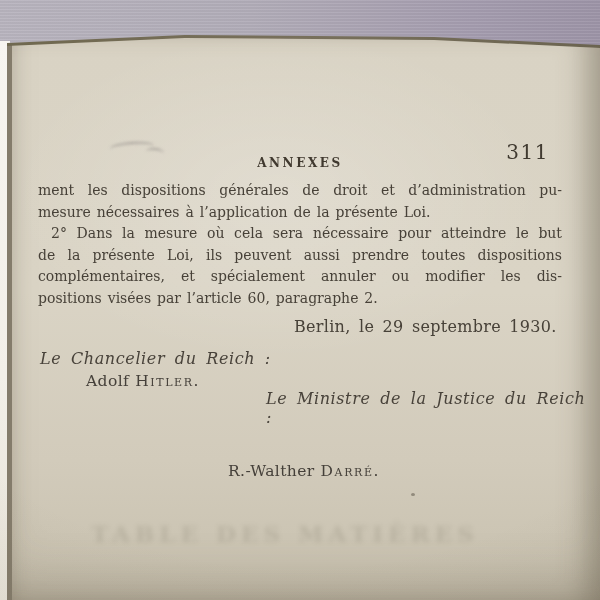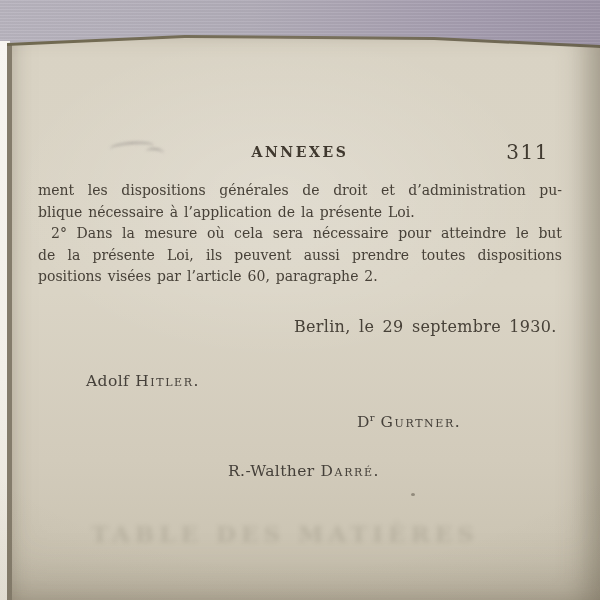--- a/index.html
+++ b/index.html
@@ -32,22 +32,22 @@
     clip-path:polygon(0 8px,30% 0,72% 2px,100% 10px,100% 100%,0 100%);
     box-shadow:
       inset -26px 0 30px -14px rgba(96,86,68,0.45),
       inset 0 -40px 50px -25px rgba(96,86,68,0.28),
       inset 10px 0 16px -8px rgba(110,100,80,0.25);
   }
   .content{
     position:absolute;inset:0;color:#474138;
   }
   .header-title{
-    position:absolute;left:0;right:0;top:144px;text-align:center;
-    font-size:14px;font-weight:bold;letter-spacing:2.6px;color:#40392f;
+    position:absolute;left:0;right:0;top:156px;text-align:center;
+    font-size:12px;font-weight:bold;letter-spacing:2.6px;color:#40392f;
   }
   .page-number{
     position:absolute;right:51px;top:140px;font-size:20px;letter-spacing:1.5px;color:#403a30;
   }
   .smudge{
     position:absolute;left:110px;top:142px;width:44px;height:9px;
     border-top:2px solid rgba(125,120,118,0.55);border-radius:60%;
     filter:blur(1.6px);transform:rotate(-4deg);
   }
   .smudge2{
@@ -107,35 +107,35 @@
 
     <div class="smudge"></div>
     <div class="smudge2"></div>
     <div class="speck"></div>
 
     <div class="header-title">ANNEXES</div>
     <div class="page-number">311</div>
 
     <div class="bodytext">
       <div class="line j">ment les dispositions générales de droit et d’administration pu-</div>
-      <div class="line">blique nécessaire à l’application de la présente Loi.</div>
+      <div class="line">mesure nécessaires à l’application de la présente Loi.</div>
       <div class="line j indent">2° Dans la mesure où cela sera nécessaire pour atteindre le but</div>
       <div class="line j">de la présente Loi, ils peuvent aussi prendre toutes dispositions</div>
+      <div class="line j">complémentaires, et spécialement annuler ou modifier les dis-</div>
       <div class="line">positions visées par l’article 60, paragraphe 2.</div>
     </div>
 
     <div class="dateline">Berlin, le 29 septembre 1930.</div>
 
+    <div class="sig-title sig1-title">Le Chancelier du Reich :</div>
     <div class="sig-name sig1-name">
       <span>Adolf</span><span class="sc">Hitler.</span>
     </div>
 
-    <div class="sig-name sig2-name">
-      <span>D</span><span class="sup">r</span><span class="sc">Gurtner.</span>
-    </div>
+    <div class="sig-title sig2-title">Le Ministre de la Justice du Reich :</div>
 
     <div class="sig-name sig3-name">
       <span>R.-Walther</span><span class="sc">Darré.</span>
     </div>
 
     <div class="ghost">TABLE DES MATIÈRES</div>
   </div>
 </div>
 
 </body></html>

